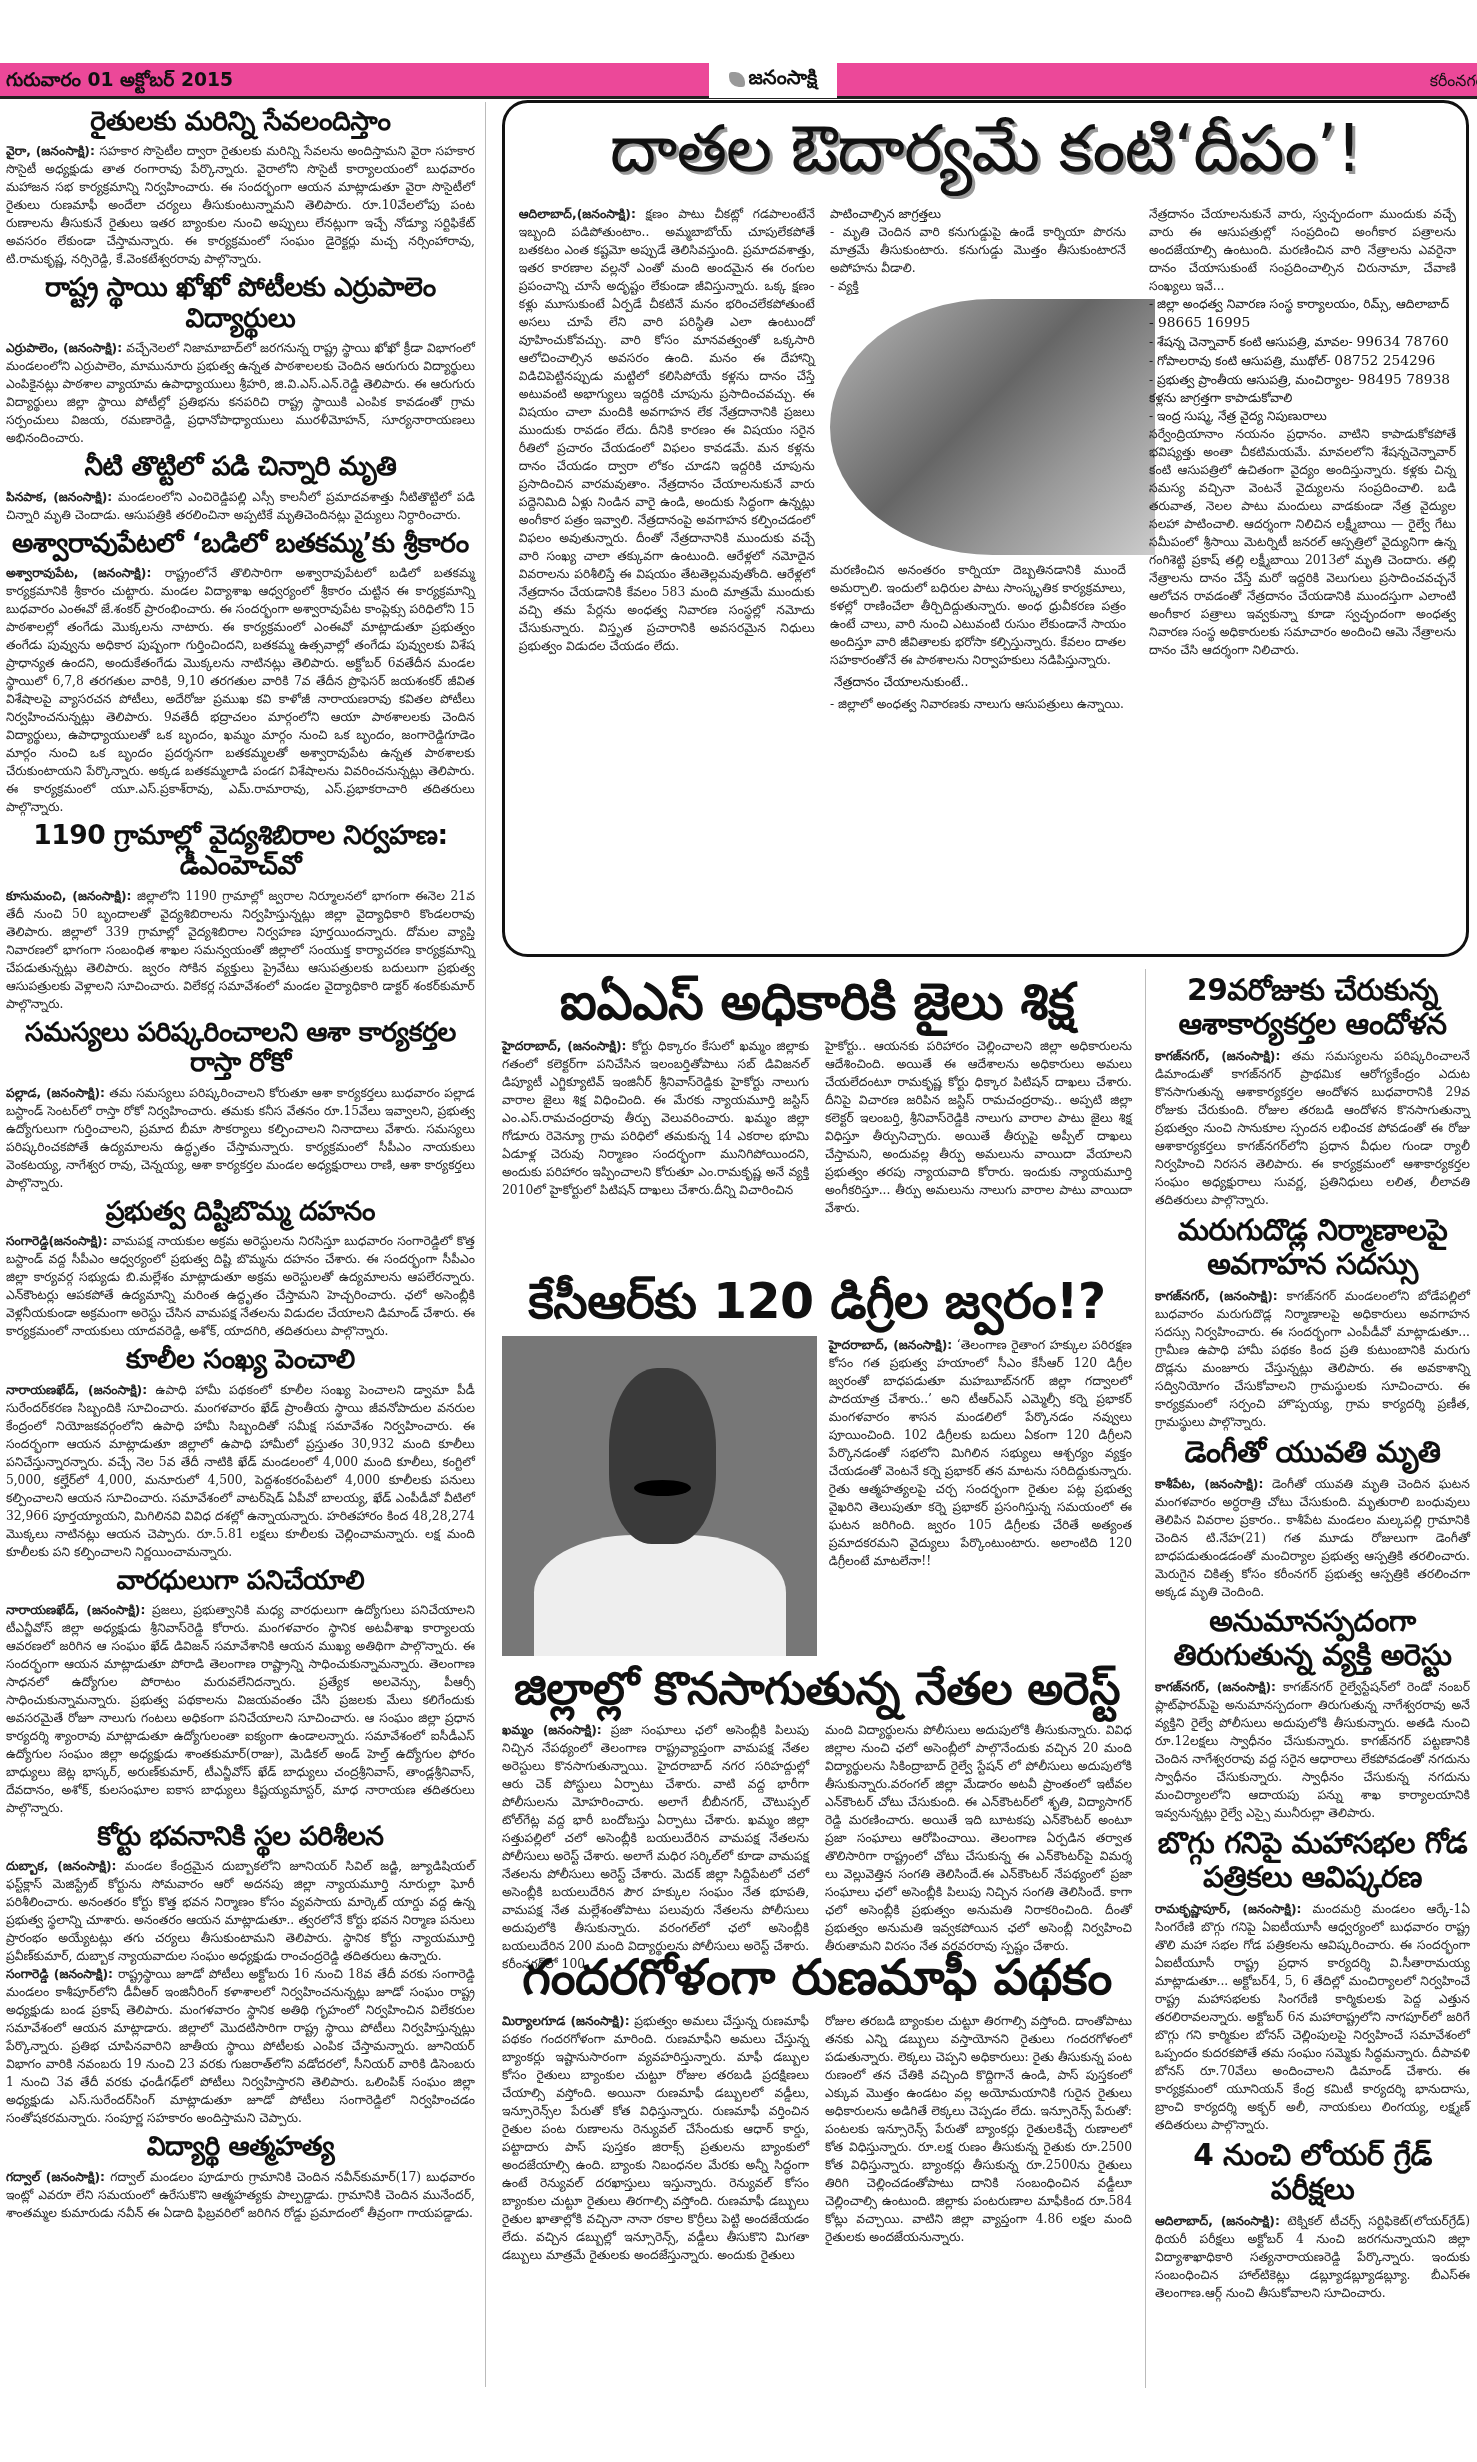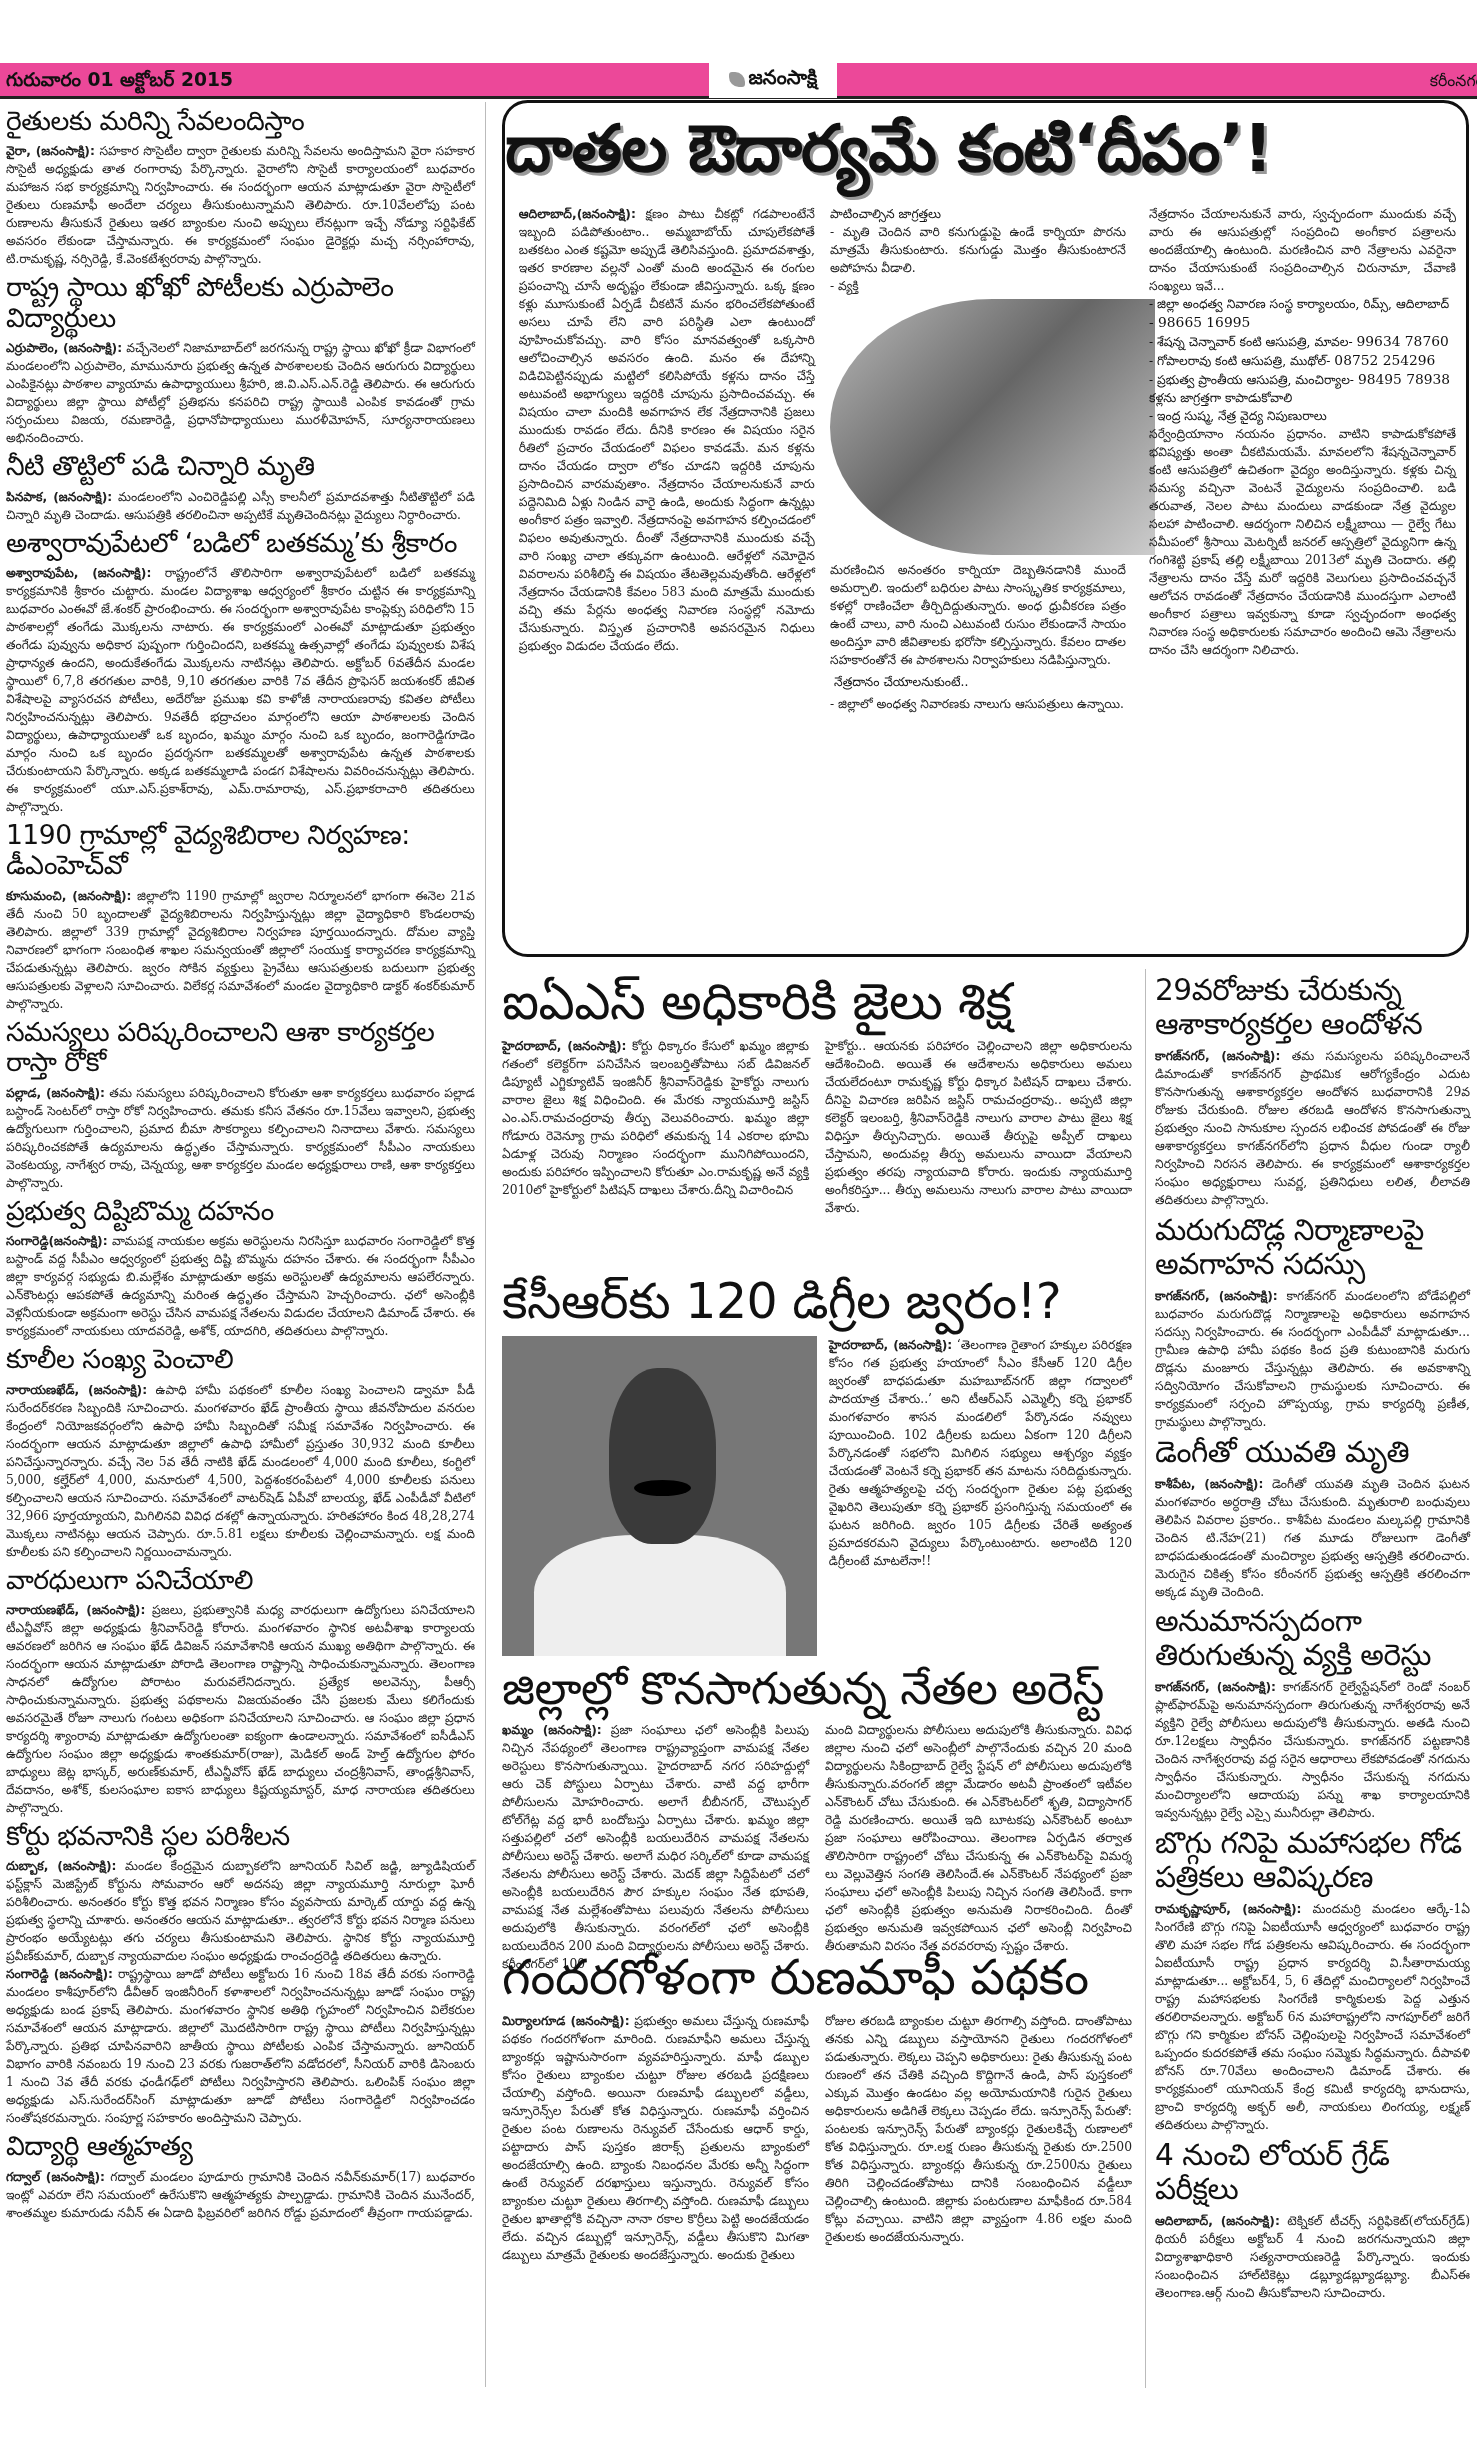--- a/index.html
+++ b/index.html
@@ -5,26 +5,26 @@
   html,body{margin:0;padding:0;background:#fff;}
   body{width:1478px;height:2463px;position:relative;overflow:hidden;font-family:"DejaVu Sans",sans-serif;color:#111;}
   .page{position:absolute;left:0;top:63px;width:1478px;height:2327px;}
   .mast{position:absolute;left:0;top:0;width:1478px;height:33px;background:#ec4899;border-bottom:3px solid #222;padding-left:48px;}
   .mast .date{position:absolute;left:5.9px;top:5.9px;font-size:18.7px;font-weight:bold;}
   .mast .logo{position:absolute;left:709px;top:-2px;width:128px;height:37px;background:#fff;display:flex;align-items:center;justify-content:center;font-size:19.7px;font-weight:bold;}
   .mast .logo .leaf{display:inline-block;width:15.8px;height:15.8px;background:#999;border-radius:3px 9.9px 3px 9.9px;margin-right:3.9px;}
   .mast .section{position:absolute;right:41px;top:7.9px;font-size:15.8px;}
   .mast .pageno{position:absolute;right:7.9px;top:0px;font-size:29.6px;font-family:"DejaVu Sans",sans-serif;}
   .col{position:absolute;}
-  .hl{font-family:"DejaVu Sans",sans-serif;font-weight:normal;line-height:1.15;margin:3.9px 0 5.9px;letter-spacing:-0.5px;}
+  .hl{font-family:"DejaVu Sans",sans-serif;font-weight:bold;text-align:center;line-height:1.15;margin:3.9px 0 5.9px;letter-spacing:-0.5px;}
   .body{font-family:"DejaVu Serif",serif;font-size:12.3px;line-height:18px;text-align:justify;color:#222;margin:0;}
   .body b{font-family:"DejaVu Sans",sans-serif;}
   .vline{position:absolute;width:1px;background:#bbb;}
   .box{position:absolute;left:502px;top:37px;width:967px;height:857px;border:3px solid #111;border-radius:25.6px;box-sizing:border-box;}
-  .box .big{position:absolute;left:0;right:0;top:7.9px;font-size:65px;font-weight:700;text-shadow:3px 3px 0 #999;letter-spacing:-1px;}
+  .box .big{position:absolute;left:0;right:0;top:7.9px;font-size:65px;font-weight:400;text-align:center;text-shadow:3px 3px 0 #999;letter-spacing:-1px;}
   .photo{position:absolute;background:linear-gradient(135deg,#bbb,#666 45%,#999 70%,#ccc);}
   .photo.round{border-radius:50% 0 0 50%;}
   .portrait{position:absolute;background:#777;overflow:hidden;}
   .portrait .face{position:absolute;left:34%;top:10%;width:34%;height:55%;background:#3a3a3a;border-radius:45% 45% 40% 40%;}
   .portrait .shirt{position:absolute;left:10%;top:62%;width:80%;height:45%;background:#eee;border-radius:40% 40% 0 0;}
   .portrait .mous{position:absolute;left:42%;top:45%;width:18%;height:5%;background:#000;border-radius:50%;}
   .sub{font-family:"DejaVu Serif",serif;font-size:12.3px;line-height:18px;}
 </style>
 </head>
 <body>

